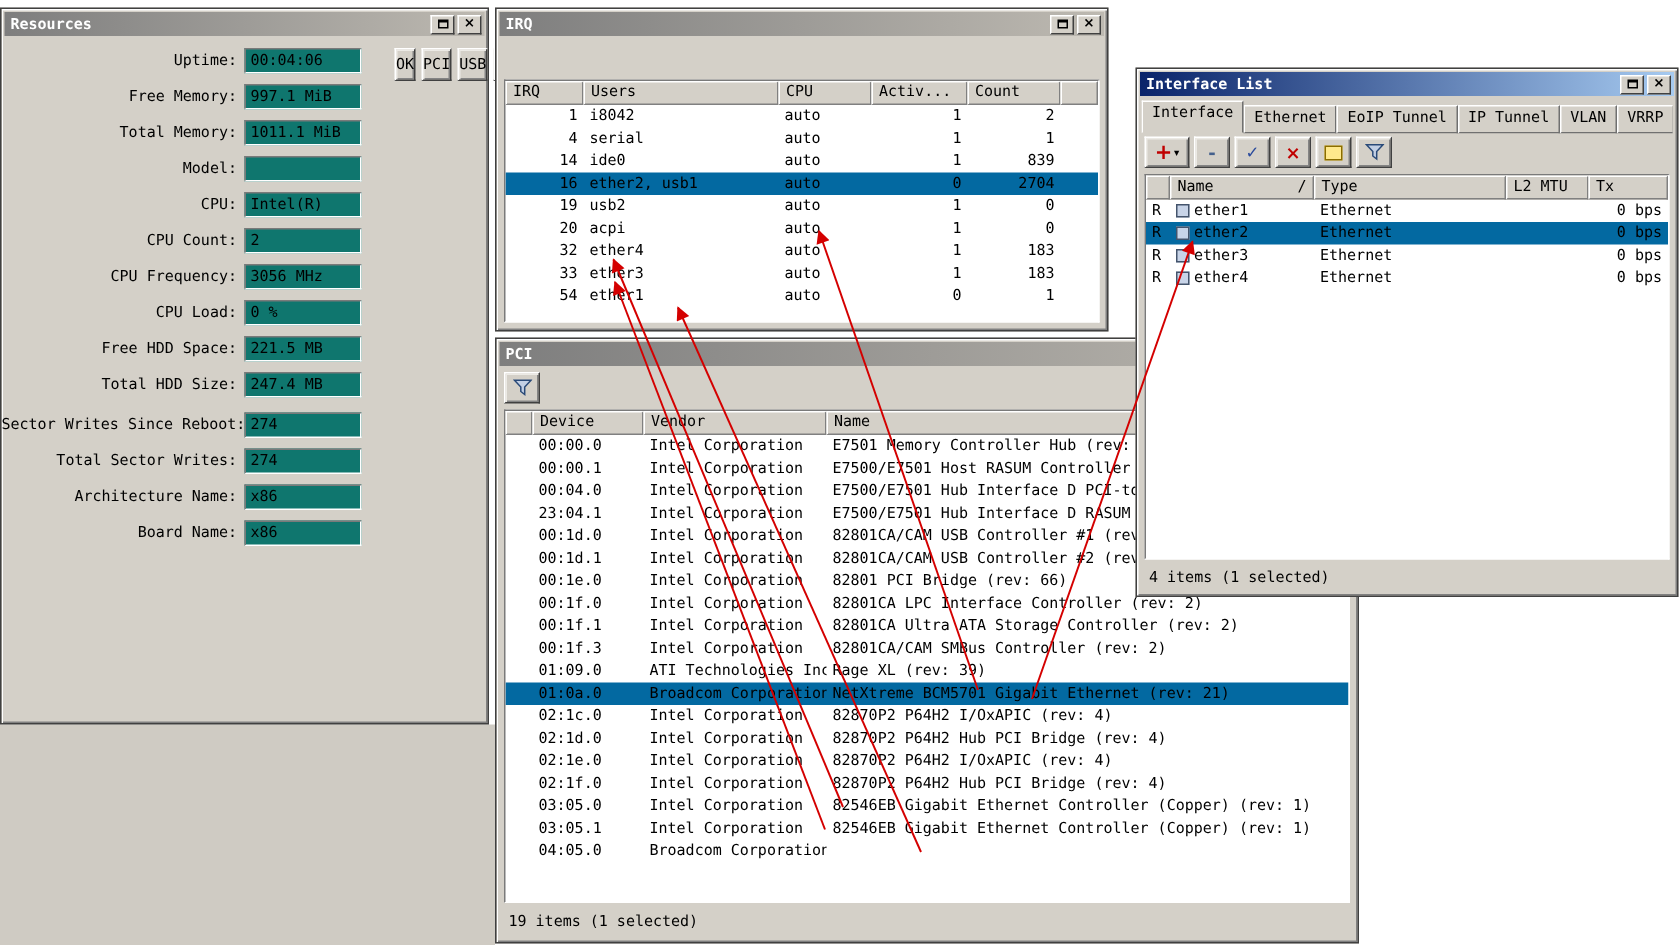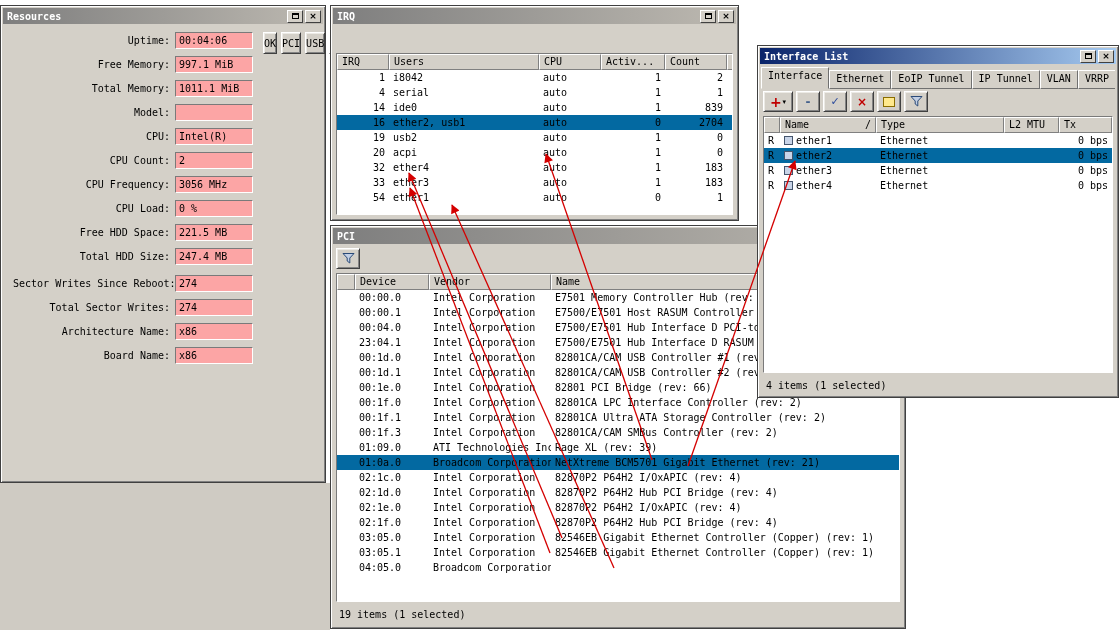--- a/index.html
+++ b/index.html
@@ -10,45 +10,45 @@
 #win-resources{left:0;top:5px;width:326px;height:478px;z-index:1}
 #win-irq{left:330px;top:5px;width:409px;height:216px;z-index:2}
 #win-pci{left:330px;top:225px;width:576px;height:404px;z-index:3}
 #win-if{left:757px;top:45px;width:362px;height:353px;z-index:4}
 .titlebar{position:absolute;top:2px;left:2px;right:2px;height:16px;display:flex;align-items:center;padding:0 2px 0 4px;color:#fff;font-weight:bold}
 .titlebar.inactive{background:linear-gradient(90deg,#7e7e7e,#bdb9b1)}
 .titlebar.active{background:linear-gradient(90deg,#0a246a,#a6caf0)}
 .tb-btns{margin-left:auto;display:flex;gap:2px}
 .tb-btn{width:16px;height:13px;background:#d4d0c8;border:1px solid;border-color:#fff #404040 #404040 #fff;color:#000;font-weight:bold;font-size:9px;text-align:center;font-family:"DejaVu Sans",sans-serif;display:flex;align-items:center;justify-content:center;cursor:default}
 .restore-glyph{display:block;width:7px;height:6px;border:1px solid #000;border-top-width:2px;background:#d4d0c8}
-.res-form{position:absolute;left:12px;top:26px;width:252px}
+.res-form{position:absolute;left:0;top:26px;width:252px}
 .frow{display:flex;align-items:center;height:17px;margin-bottom:7px}
 .res-form div.frow:nth-of-type(11){margin-top:10px}
 .flabel{width:162px;text-align:right;padding-right:5px;white-space:nowrap}
-.fvalue{width:78px;height:17px;background:#fca5a5;border:1px solid;border-color:#7a7a7a #fff #fff #7a7a7a;padding:2px 3px;overflow:hidden;white-space:nowrap}
+.fvalue{width:78px;height:17px;background:#0f766e;border:1px solid;border-color:#7a7a7a #fff #fff #7a7a7a;padding:2px 3px;overflow:hidden;white-space:nowrap}
 .res-buttons{position:absolute;left:262px;top:26px;width:56px;display:flex;flex-direction:row;gap:4px}
 .res-buttons .btn:first-child{margin-bottom:6px}
 .btn{height:22px;background:#d4d0c8;border:1px solid;border-color:#fff #404040 #404040 #fff;box-shadow:inset 1px 1px 0 #eceae5,inset -1px -1px 0 #848484;font-family:inherit;font-size:10px;color:#000;cursor:default}
 .toolbar{position:absolute;left:5px;right:5px;height:23px;display:flex;align-items:center;gap:3px}
 #win-irq .toolbar,#win-pci .toolbar{top:21px}
 #win-if .toolbar{top:44px}
 .tool-btn{width:24px;height:21px;background:#d4d0c8;border:1px solid;border-color:#fff #404040 #404040 #fff;box-shadow:inset 1px 1px 0 #eceae5,inset -1px -1px 0 #848484;display:flex;align-items:center;justify-content:center;font-family:"DejaVu Sans",sans-serif;font-size:11px;cursor:default;padding:0}
 .findbox{margin-left:auto;width:70px;height:17px;background:#fff;border:1px solid;border-color:#7a7a7a #fff #fff #7a7a7a;color:#9a9a9a;text-align:center;line-height:15px;cursor:text}
 .tableview{position:absolute;background:#fff;border:1px solid;border-color:#7a7a7a #fff #fff #7a7a7a;overflow:hidden}
 #win-irq .tableview{left:5px;right:5px;top:47px;bottom:5px}
 #win-pci .tableview{left:5px;right:5px;top:47px;bottom:26px}
 #win-if .tableview{left:5px;right:5px;top:70px;bottom:24px}
 .thead{display:flex;height:16px;background:#d4d0c8}
 .th{flex:0 0 auto;border:1px solid;border-color:#fff #808080 #808080 #fff;padding:1px 4px;overflow:hidden;white-space:nowrap;background:#d4d0c8;cursor:default}
 .th.cfill,.td.cfill{flex:1 1 auto}
 .tr{display:flex;height:15px;line-height:15px;white-space:nowrap;cursor:default}
 .tr.selected{background:#0369a1}
 .td{flex:0 0 auto;padding:0 4px;overflow:hidden}
 .num{text-align:right}
-.irq-table .c0{width:52px}.irq-table .c1{width:150px}.irq-table .c2{width:62px}.irq-table .c3{width:64px}.irq-table .c4{width:62px}
+.irq-table .c0{width:52px}.irq-table .c1{width:130px}.irq-table .c2{width:62px}.irq-table .c3{width:64px}.irq-table .c4{width:62px}
 .pci-table .c0{width:18px}.pci-table .c1{width:74px}.pci-table .c2{width:122px}.pci-table .c3{flex:1 1 auto}
 .if-table .c0{width:16px}.if-table .c1{width:96px}.if-table .c2{width:128px}.if-table .c3{width:55px}.if-table .c4{flex:1 1 auto}
 .if-table .th.c1{display:flex;justify-content:space-between}
 .name-cell{display:flex;align-items:center;gap:3px}
 .if-icon{width:9px;height:9px;background:#c8d4e8;border:1px solid #44546c;flex:0 0 auto}
 .tabs{position:absolute;top:20px;left:3px;right:3px;height:23px;display:flex;align-items:flex-end;overflow:hidden}
 .tab{height:19px;padding:2px 6px 0;background:#d4d0c8;border:1px solid;border-color:#fff #707070 #707070 #fff;white-space:nowrap;cursor:default}
 .tab.selected{height:22px;border-bottom-color:#d4d0c8;z-index:2}
 .statusbar{position:absolute;left:8px;white-space:nowrap}
 #win-pci .statusbar{bottom:8px}

